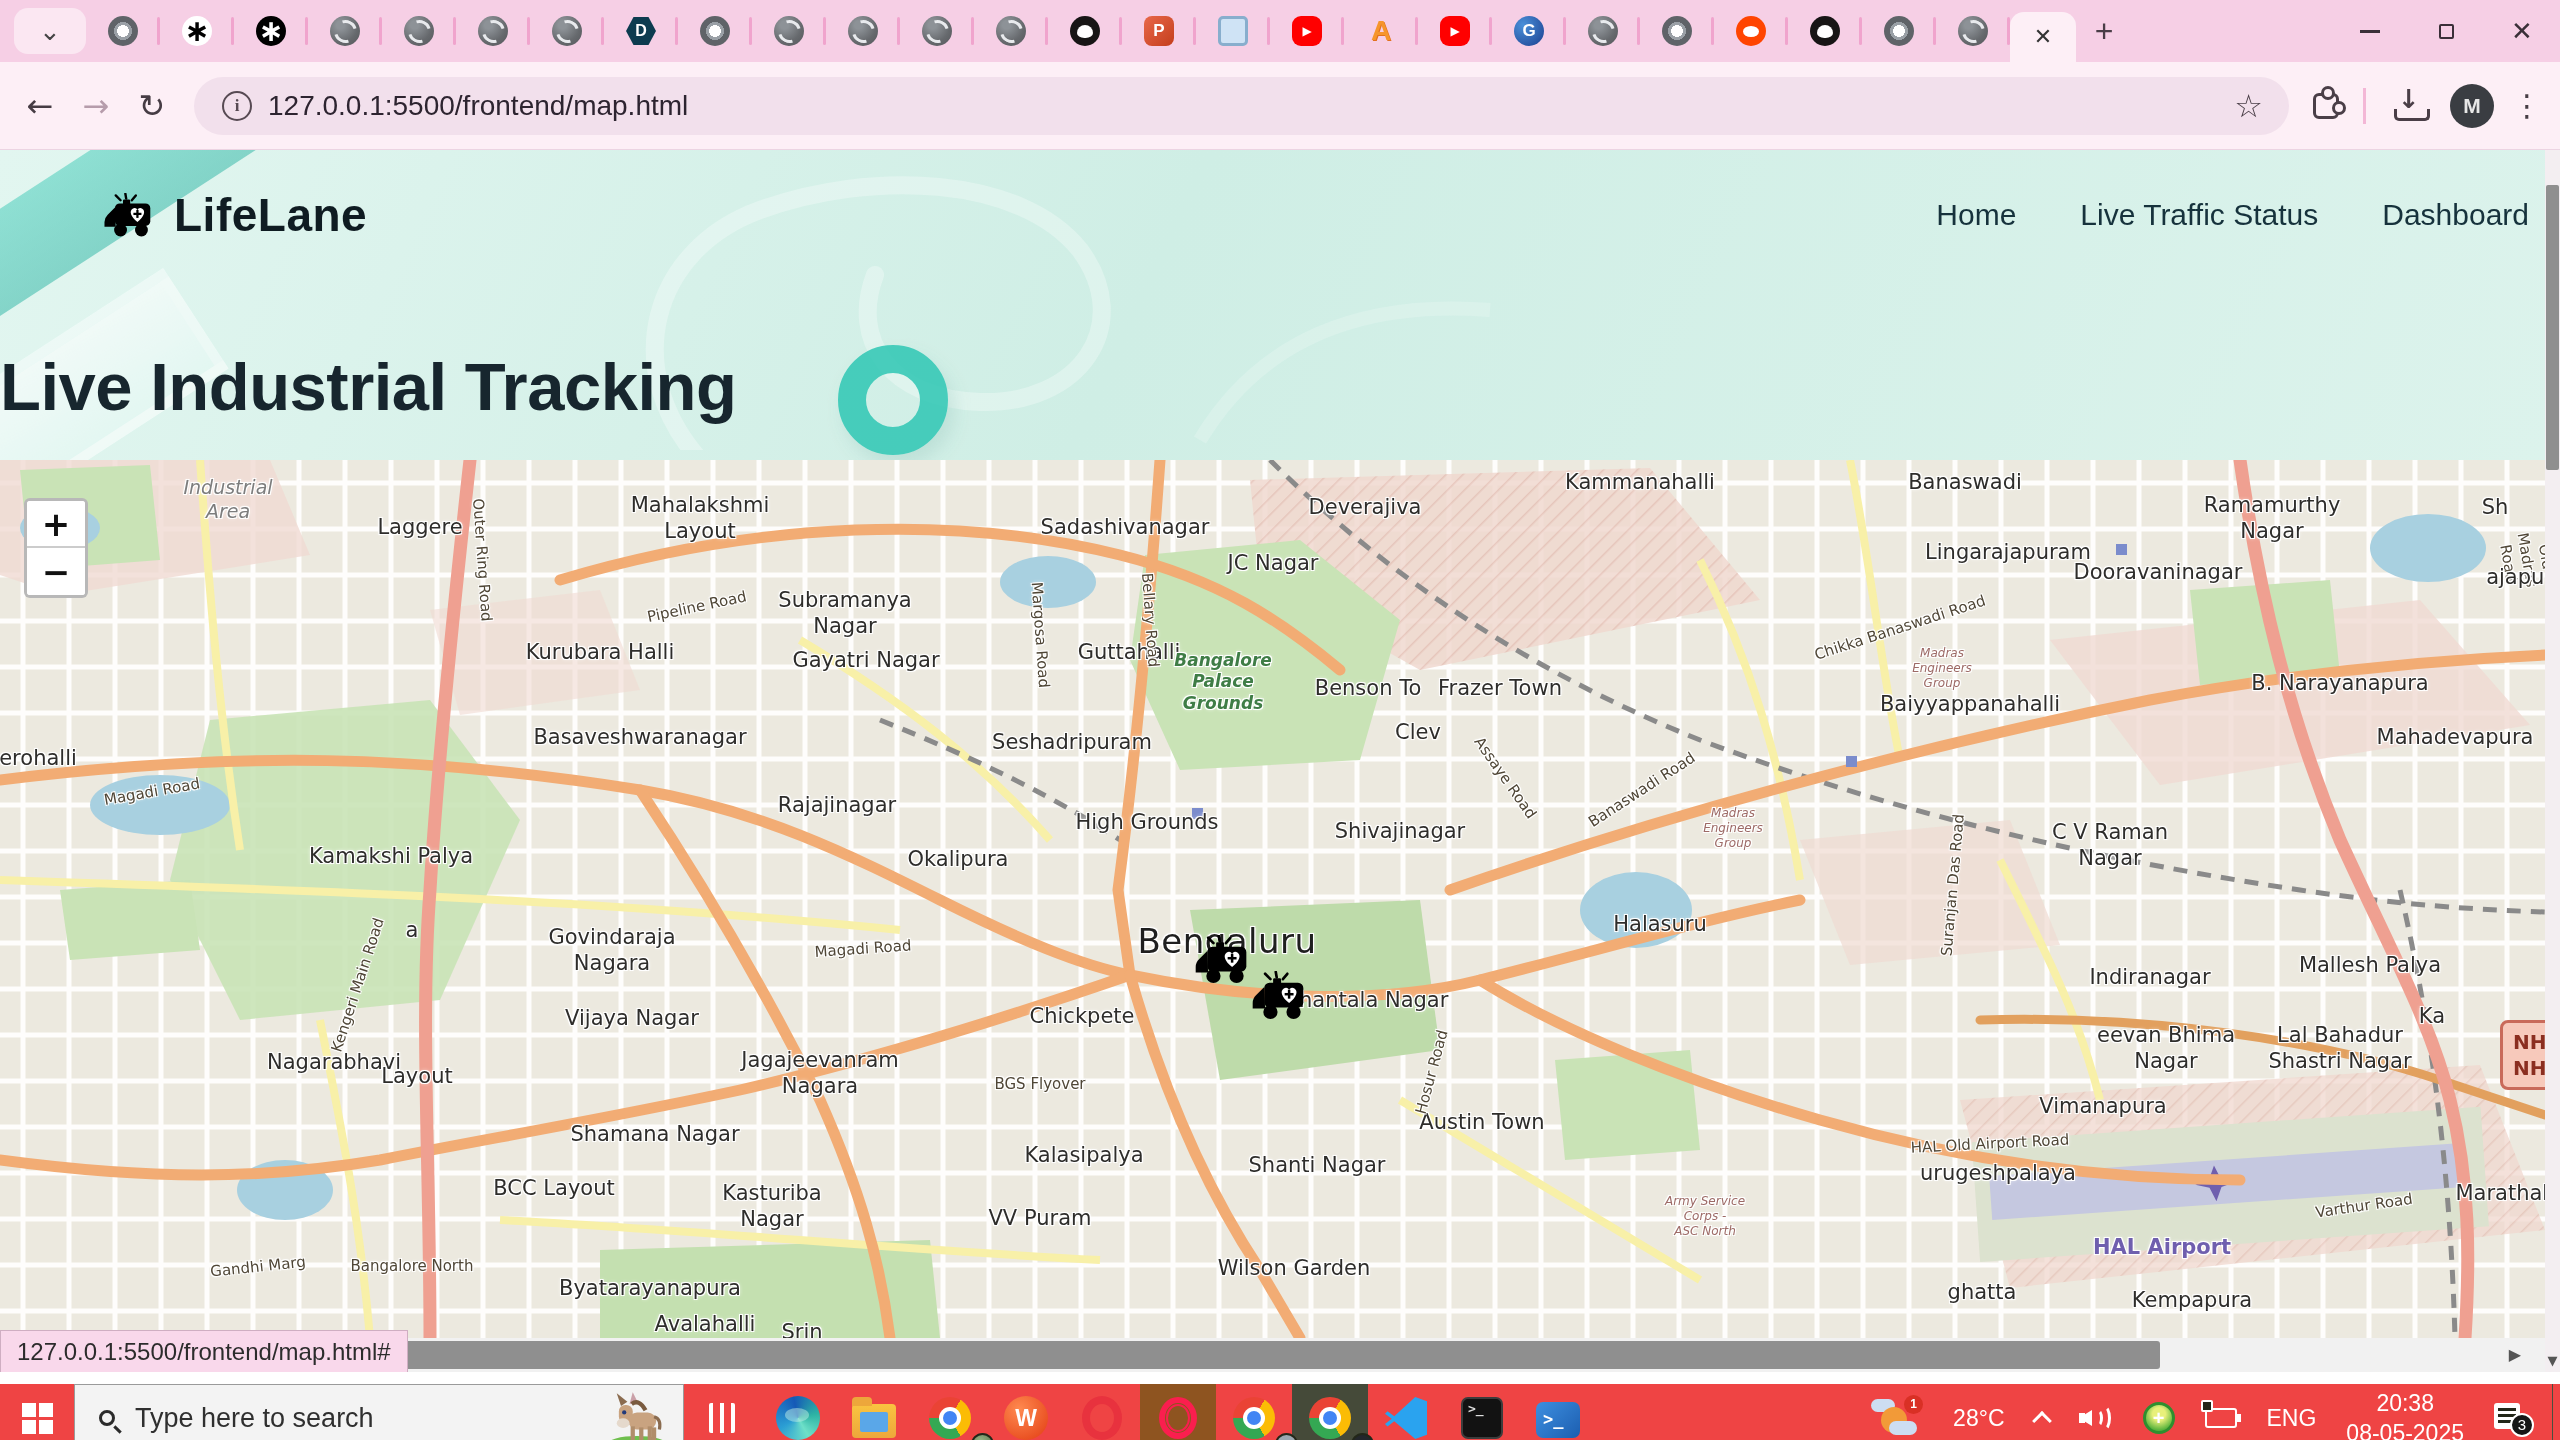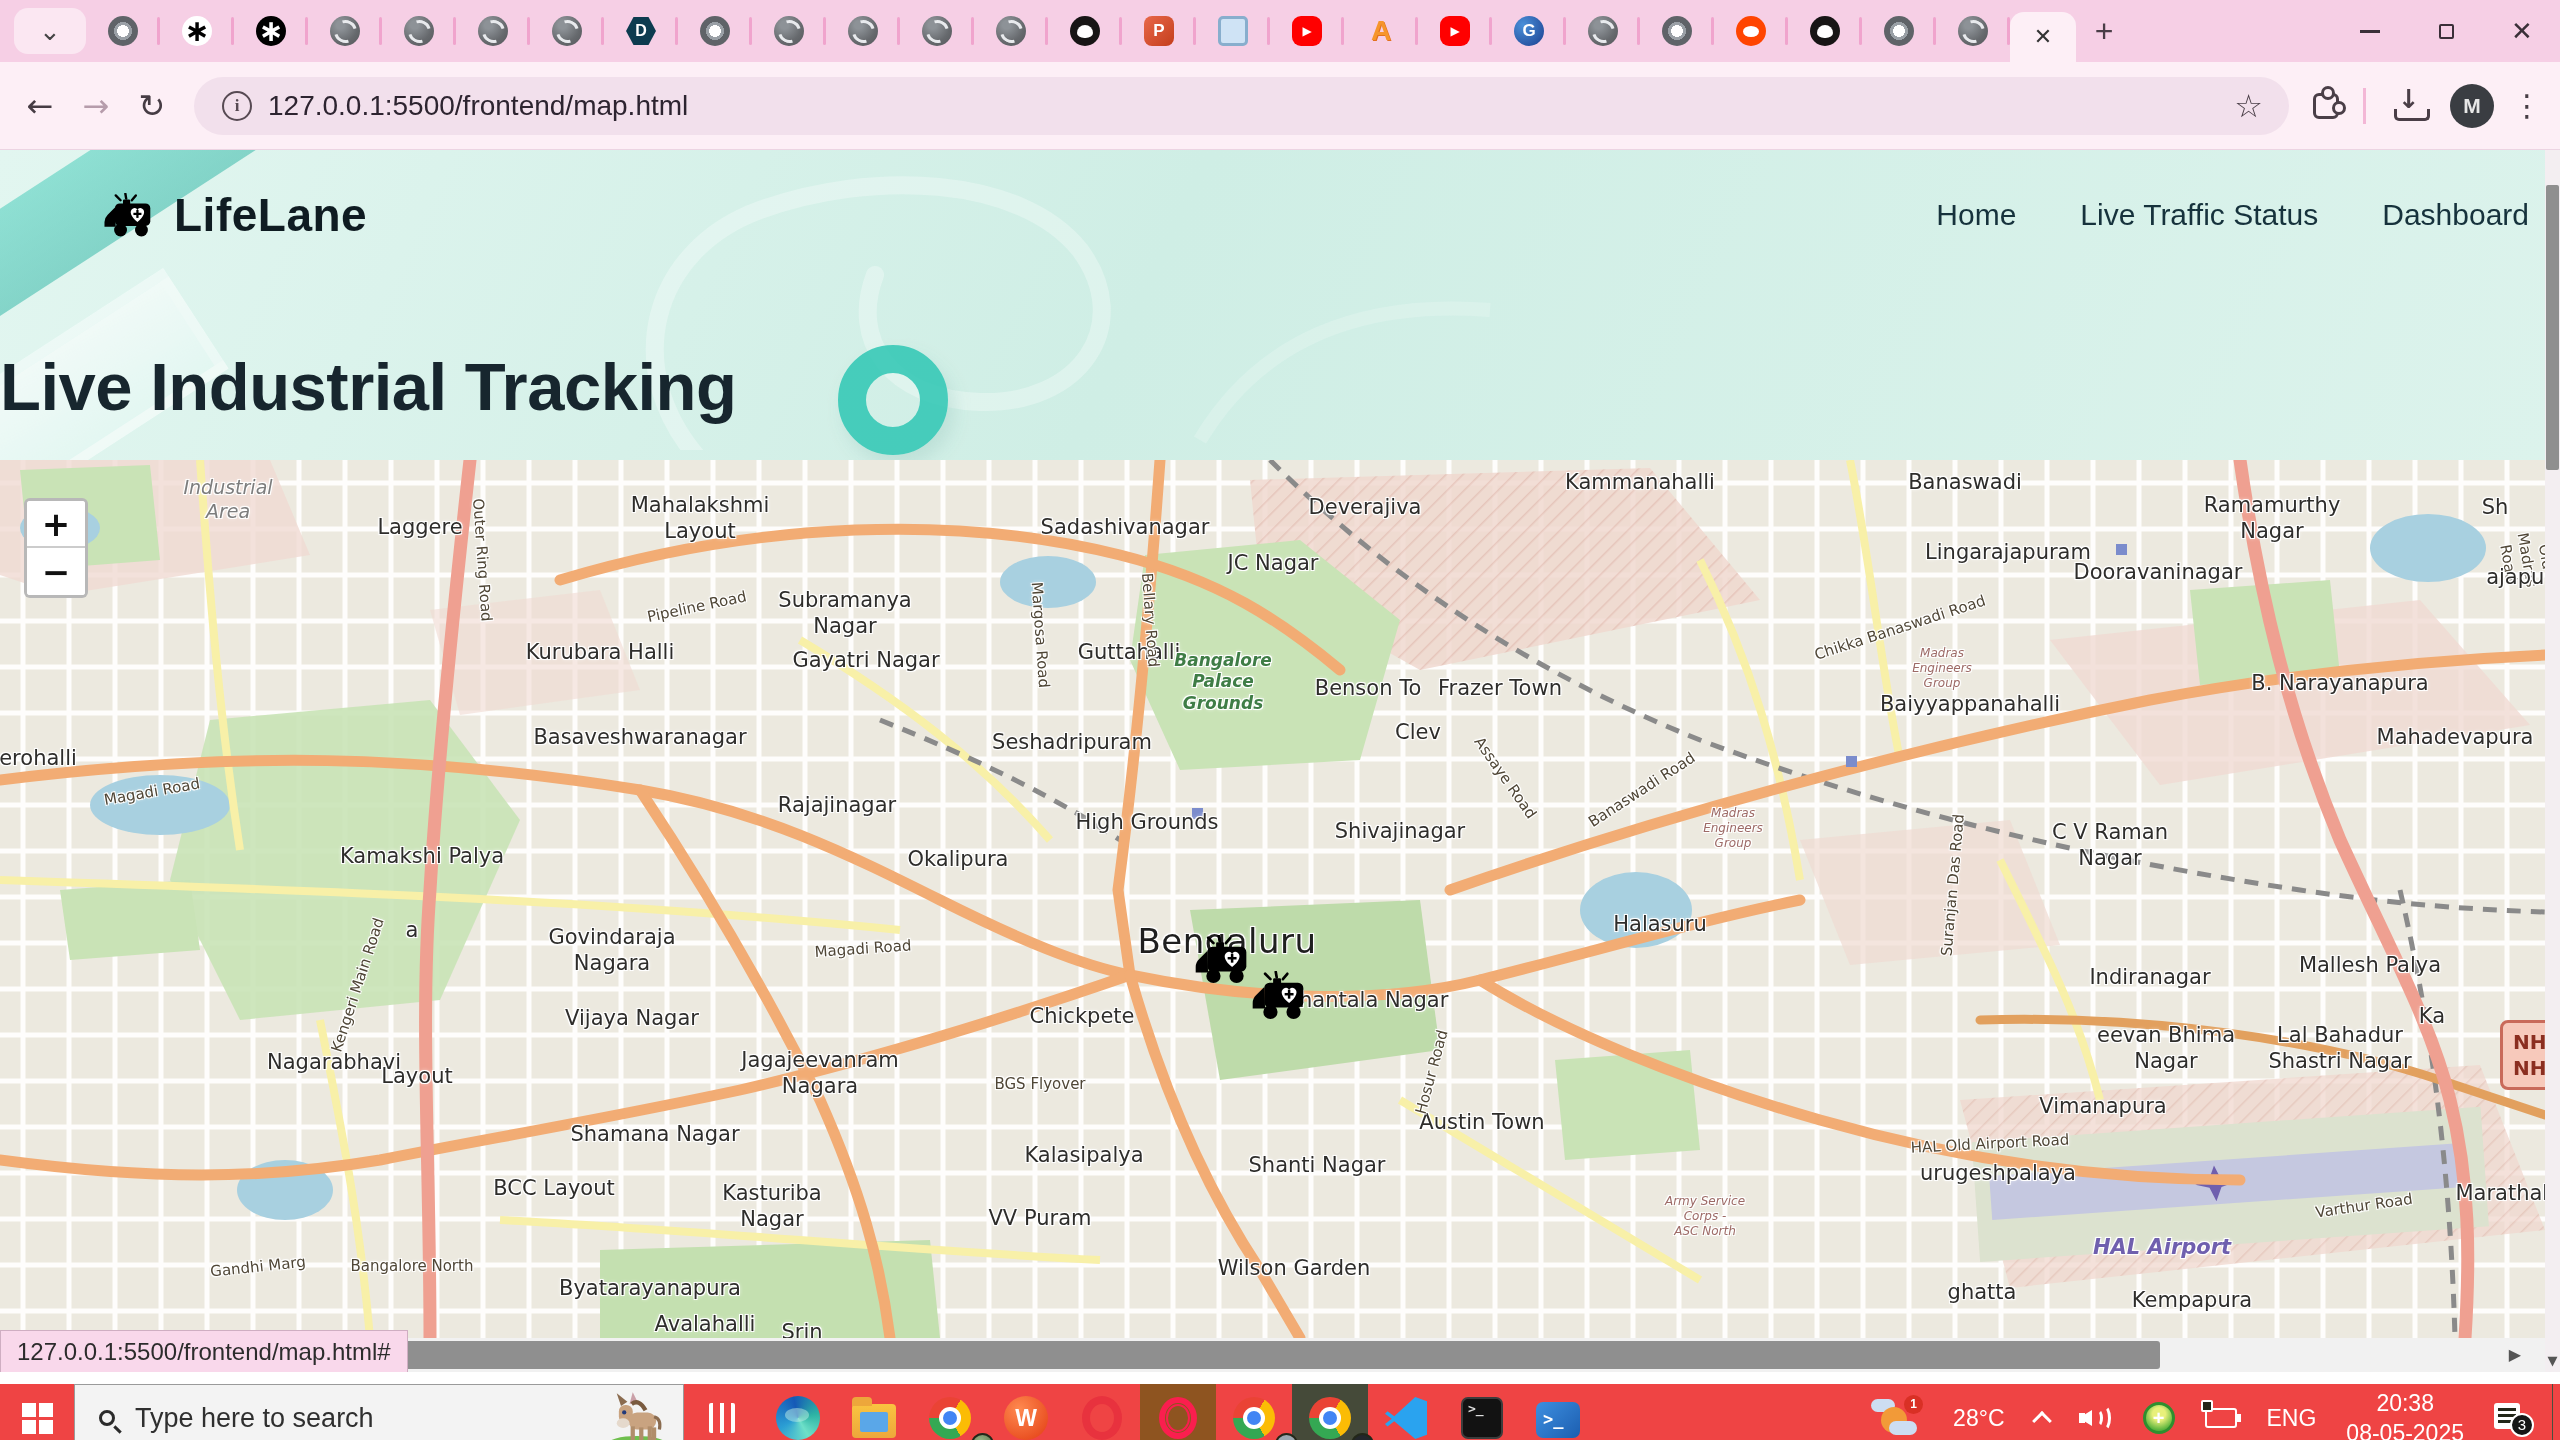--- a/index.html
+++ b/index.html
@@ -79,21 +79,21 @@
 
   
   .map{position:absolute;left:0;top:310px;width:2545px;height:878px;background:#f0ede3;overflow:hidden}
   .map svg.base{position:absolute;left:0;top:0}
   .mlabel{position:absolute;transform:translate(-50%,-50%);white-space:pre-line;text-align:center;font-family:"DejaVu Sans",sans-serif;color:#2e2d2b;font-size:21px;line-height:1.25;text-shadow:-1px -1px 0 #fff,1px -1px 0 #fff,-1px 1px 0 #fff,1px 1px 0 #fff,0 0 4px #fff;pointer-events:none;z-index:3}
   .c-city{font-size:34px;color:#1f1f1f;letter-spacing:.5px}
   .c-road{font-size:15px;color:#4f4636}
   .c-park{font-size:17px;font-style:italic;font-weight:600;color:#3f7d46}
   .c-mil{font-size:12px;font-style:italic;color:#9d6a66}
   .c-ind{font-size:19px;font-style:italic;color:#7d7d7d}
-  .c-airport{font-size:21px;font-style:italic;font-weight:600;color:#6f5fae}
+  .c-airport{font-size:21px;font-weight:600;color:#6f5fae}
   .marker{position:absolute;transform:translate(-50%,-50%);z-index:4}
   .zoomctl{position:absolute;left:24px;top:38px;width:64px;background:#fff;border:3px solid rgba(0,0,0,.28);border-radius:6px;z-index:6;overflow:hidden}
   .zbtn{height:47px;display:flex;align-items:center;justify-content:center;font:700 34px "DejaVu Sans",sans-serif;color:#111;background:#fff}
   .zbtn:first-child{border-bottom:2px solid #ccc}
   .watermark{position:absolute;left:1992px;top:732px;z-index:5;color:rgba(110,110,110,.6)}
   .wm1{font-size:54px;font-weight:400}
   .wm2{font-size:33px;margin-top:8px}
   .nhbadge{position:absolute;left:2500px;top:560px;background:#f7c9bb;border:3px solid #c96a5a;border-radius:8px;padding:6px 10px;color:#8b2e20;font:700 20px/26px "DejaVu Sans",sans-serif;white-space:pre-line;z-index:3}
 
   
@@ -472,21 +472,21 @@
           <div class="mlabel c-place" style="left: 837px; top: 345px;">Rajajinagar</div>
           <div class="mlabel c-place" style="left: 1147px; top: 362px;">High Grounds</div>
           <div class="mlabel c-place" style="left: 1400px; top: 371px;">Shivajinagar</div>
           <div class="mlabel c-mil" style="left: 1733px; top: 368px;">Madras
 Engineers
 Group</div>
           <div class="mlabel c-road" style="left: 1505px; top: 318px; transform: translate(-50%, -50%) rotate(55deg);">Assaye Road</div>
           <div class="mlabel c-place" style="left: 1660px; top: 464px;">Halasuru</div>
           <div class="mlabel c-place" style="left: 2110px; top: 385px;">C V Raman
 Nagar</div>
-          <div class="mlabel c-place" style="left: 422px; top: 396px;">Kamakshi Palya</div>
+          <div class="mlabel c-place" style="left: 391px; top: 396px;">Kamakshi Palya</div>
           <div class="mlabel c-place" style="left: 958px; top: 399px;">Okalipura</div>
           <div class="mlabel c-place" style="left: 38px; top: 298px;">erohalli</div>
           <div class="mlabel c-road" style="left: 152px; top: 332px; transform: translate(-50%, -50%) rotate(-10deg);">Magadi Road</div>
           <div class="mlabel c-road" style="left: 863px; top: 489px; transform: translate(-50%, -50%) rotate(-4deg);">Magadi Road</div>
           <div class="mlabel c-city" style="left: 1227px; top: 481px;">Bengaluru</div>
           <div class="mlabel c-place" style="left: 612px; top: 490px;">Govindaraja
 Nagara</div>
           <div class="mlabel c-place" style="left: 412px; top: 470px;">a</div>
           <div class="mlabel c-road" style="left: 358px; top: 525px; transform: translate(-50%, -50%) rotate(-72deg);">Kengeri Main Road</div>
           <div class="mlabel c-road" style="left: 1953px; top: 425px; transform: translate(-50%, -50%) rotate(-85deg);">Suranjan Das Road</div>

